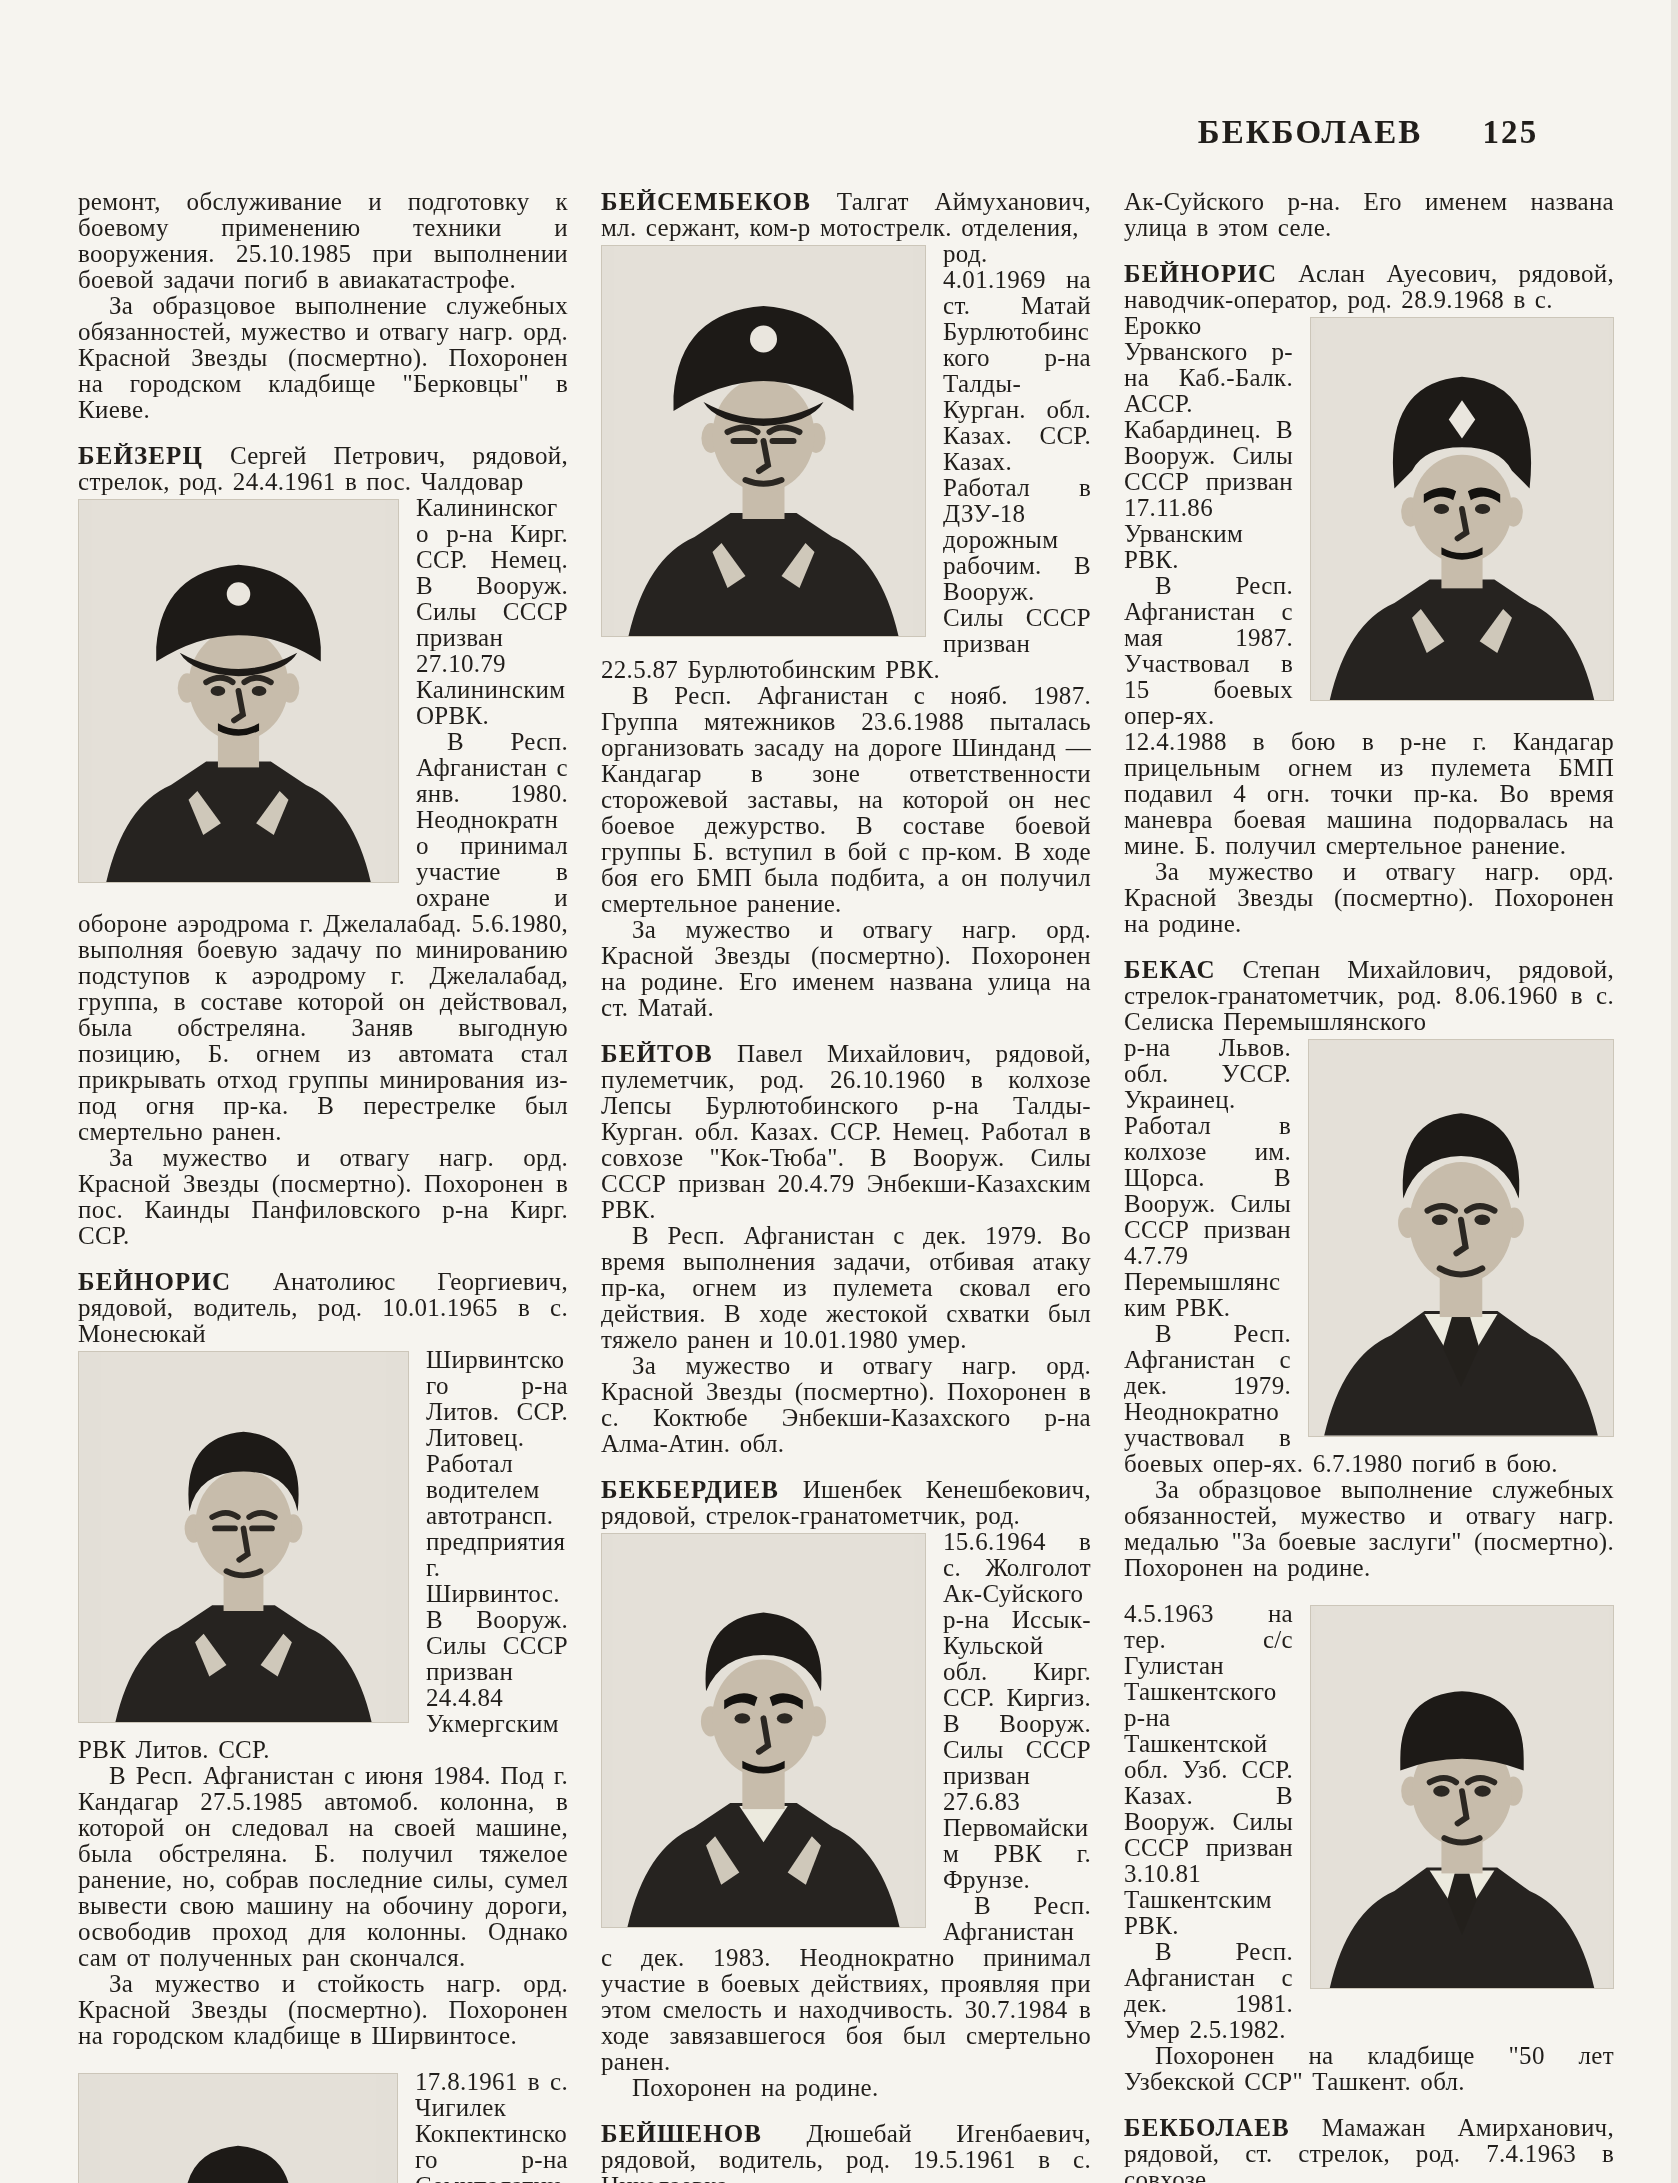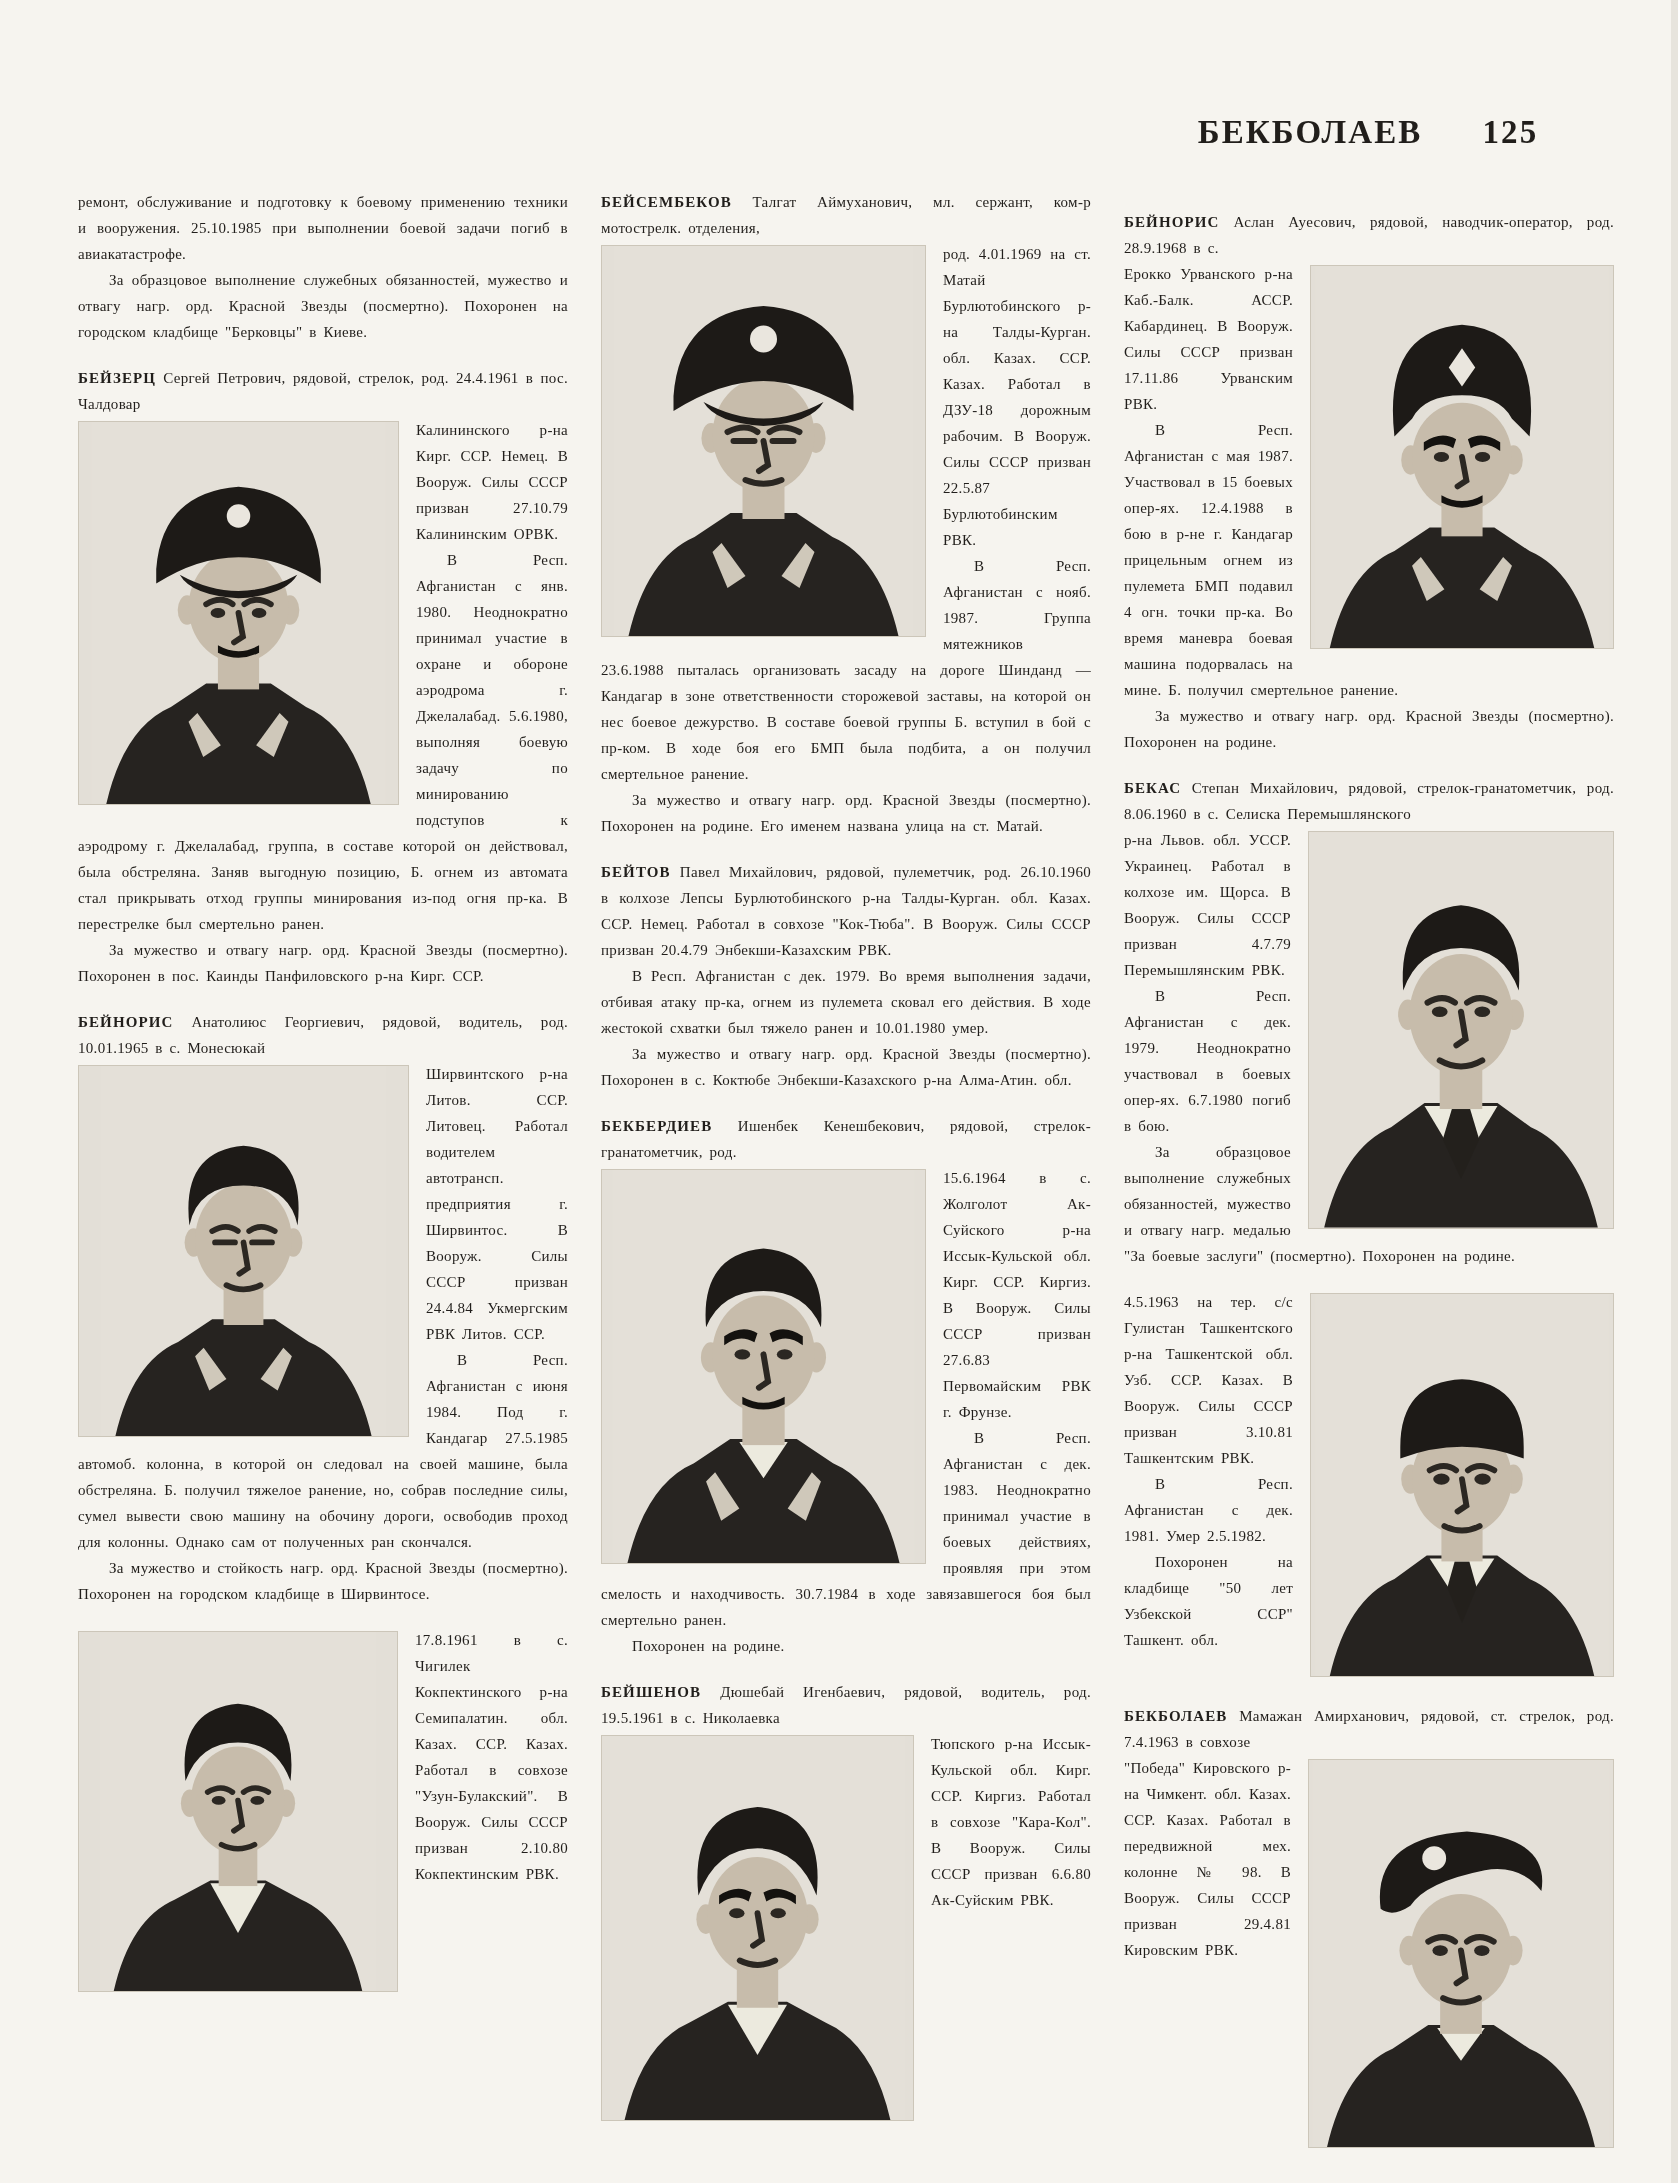--- a/index.html
+++ b/index.html
@@ -15,21 +15,21 @@
     display:flex;justify-content:center;align-items:baseline;gap:60px;
     font-weight:bold;font-size:33px;letter-spacing:2.1px;
   }
   
   .cols{
     position:absolute;top:189px;left:78px;
     display:flex;gap:33px;
   }
   .col{width:490px;}
   .col p{
-    margin:0;font-size:15px;line-height:26px;
+    margin:0;font-size:25px;line-height:26px;
     text-align:justify;letter-spacing:0.3px;word-spacing:2.8px;
     hyphens:auto;overflow-wrap:break-word;
   }
   .col p.ind{text-indent:31px;}
   .col p.cont{text-indent:0;}
   .col p.lead{text-indent:0;}
   .surname{font-weight:bold;letter-spacing:1.1px;}
   .entry{margin-top:20px;overflow:hidden;}
   .entry.first{margin-top:0;}
   
@@ -232,20 +232,21 @@
           <path class="ln" d="M50 60 l1.5 9 -3 2"></path>
           <path class="ln" d="M44 76 q6 3 12 0"></path>
         </svg>
       </div>
       <p class="cont">Тюпского р-на Иссык-Кульской обл. Кирг. ССР. Киргиз. Работал в совхозе "Кара-Кол". В Вооруж. Силы СССР призван 6.6.80 Ак-Суйским РВК.</p>
 
     </article>
   </div>
 
   <div class="col">
+    <p class="cont">Ак-Суйского р-на. Его именем названа улица в этом селе.</p>
 
     <article class="entry">
       <p class="lead"><b class="surname">БЕЙНОРИС</b> <span>Аслан Ауесович, рядовой, наводчик-оператор, род. 28.9.1968 в с.</span></p>
       <div class="photo ph7 fr">
         <svg viewBox="0 0 100 130">
           <rect class="pbg" width="100" height="130"></rect>
           <path class="dark" d="M5 130 Q11 104 27 97 L39 89 61 89 73 97 Q89 104 95 130 Z"></path>
           <path class="tab" d="M36 99 l8 11 -6 4 -5 -12 Z"></path>
             <path class="tab" d="M64 99 l-8 11 6 4 5 -12 Z"></path>
           <rect class="skin" x="43" y="80" width="14" height="12"></rect>

